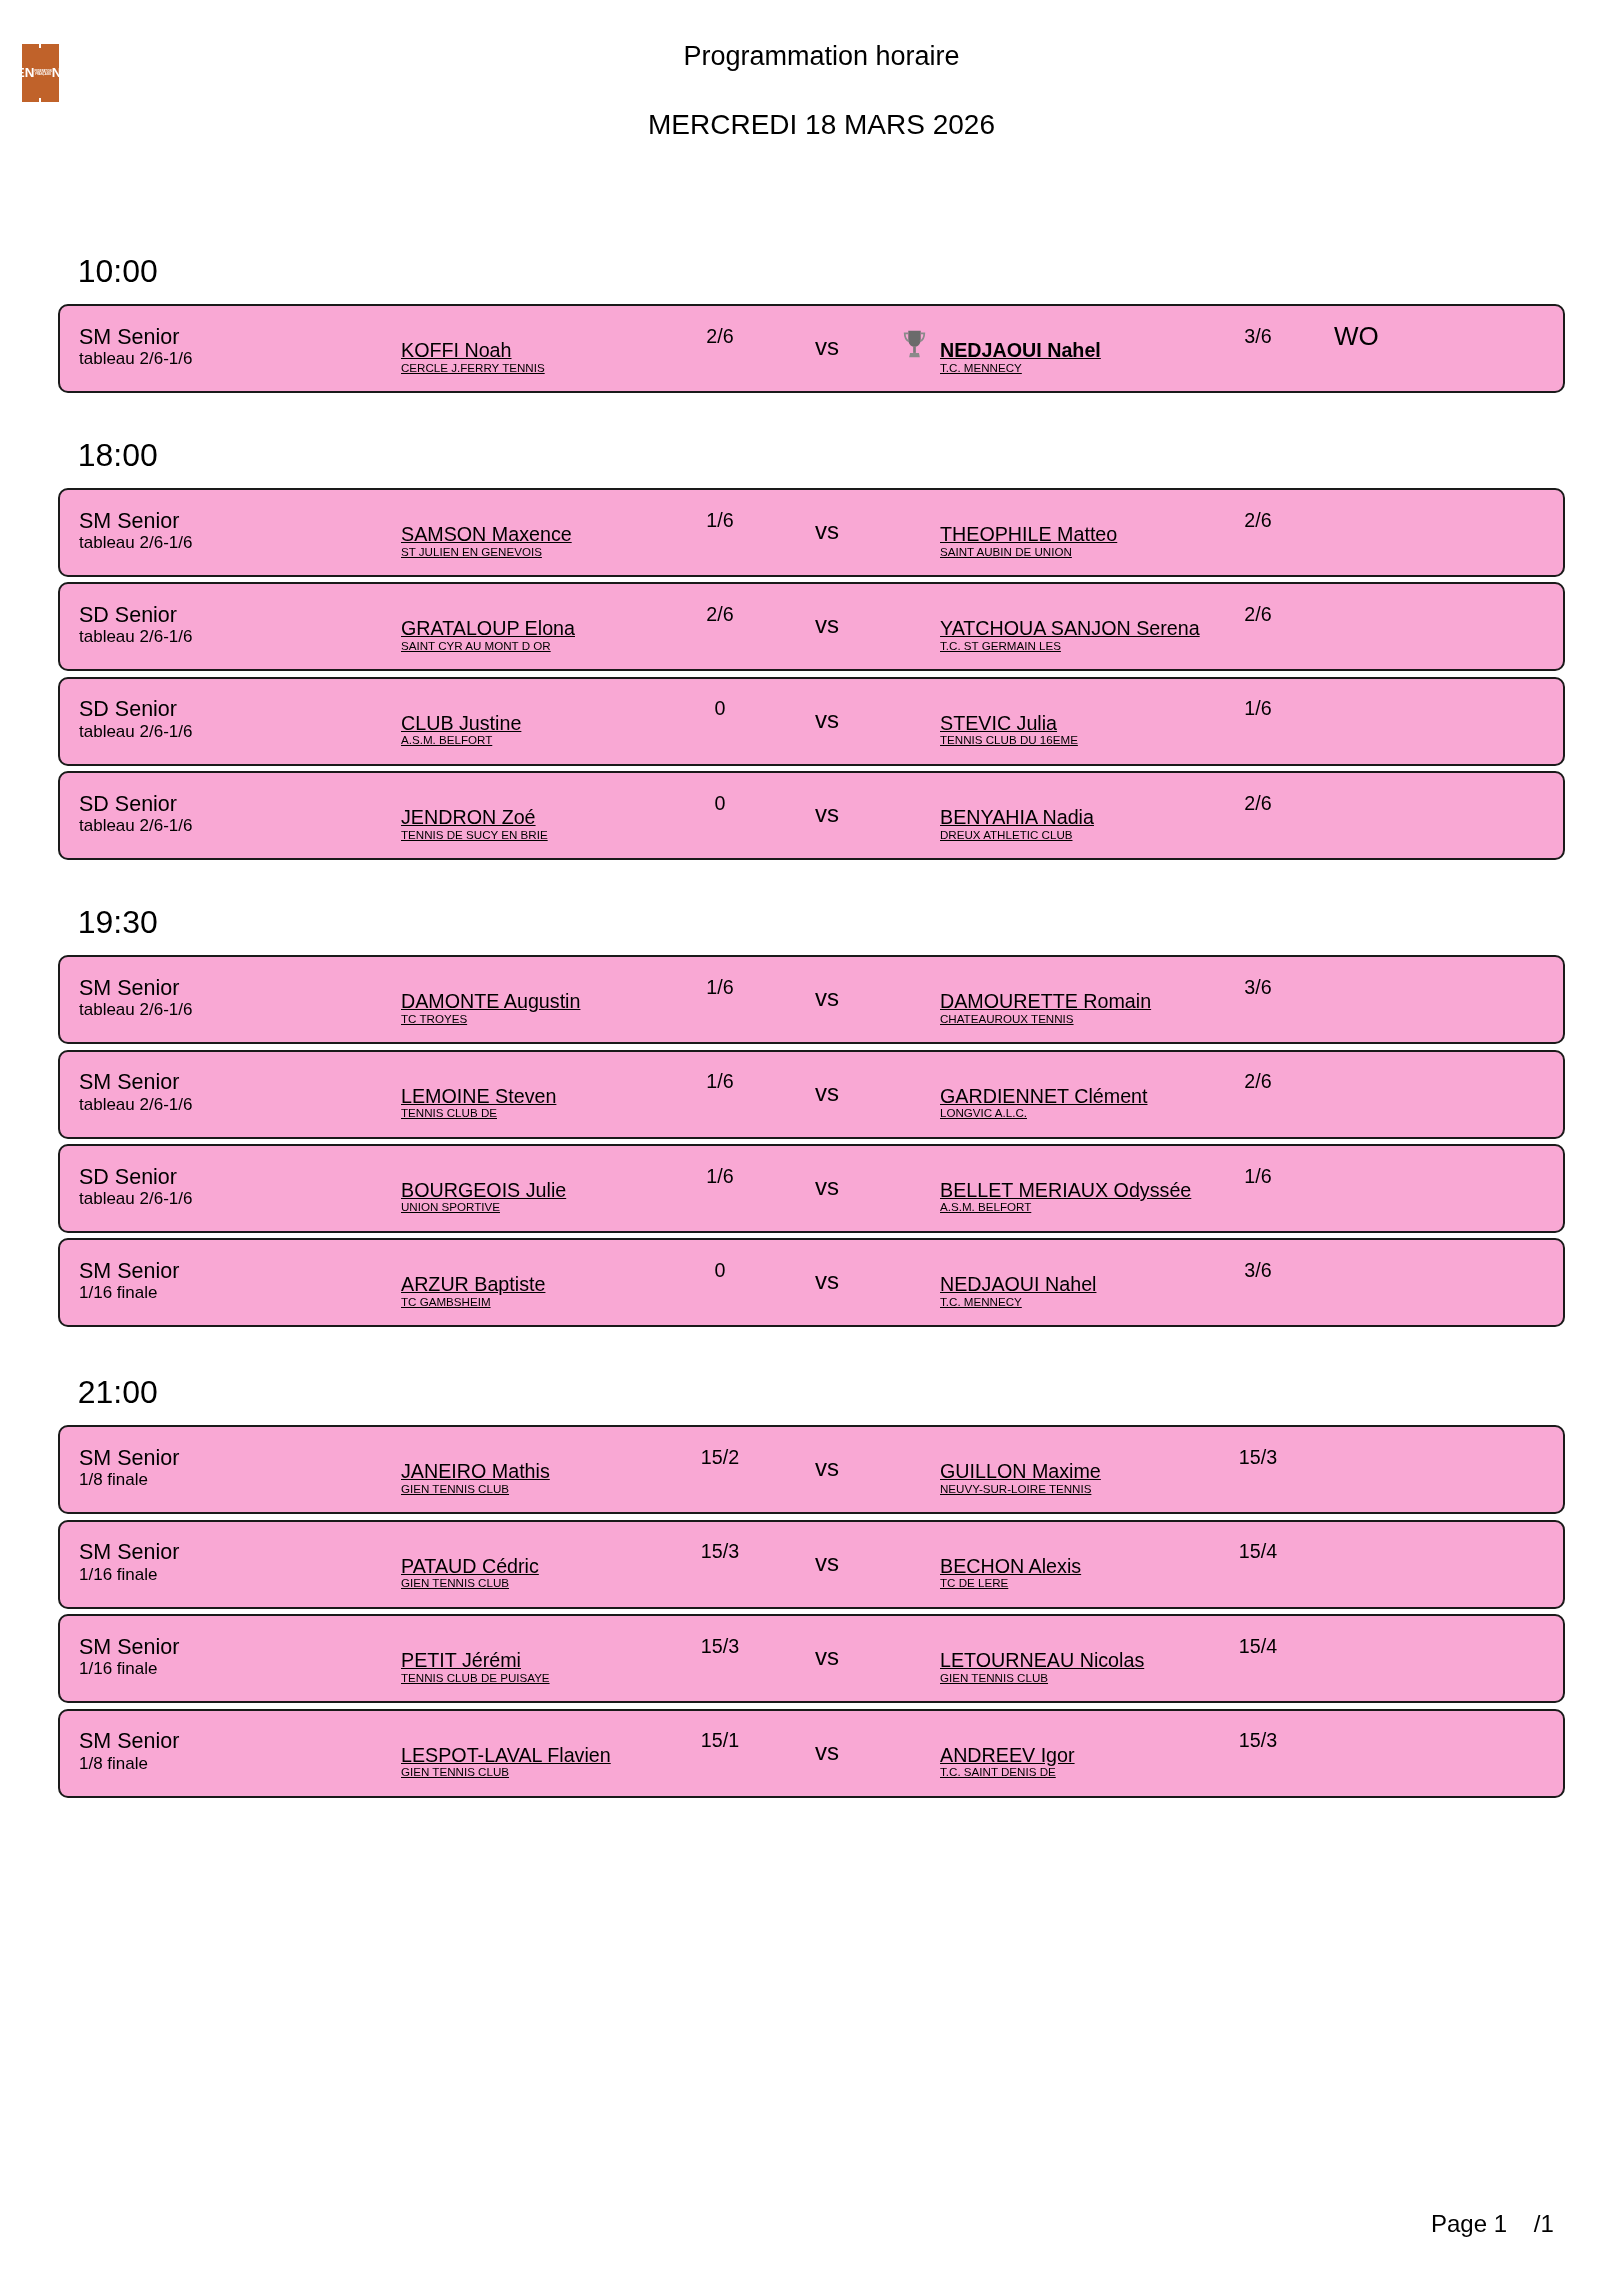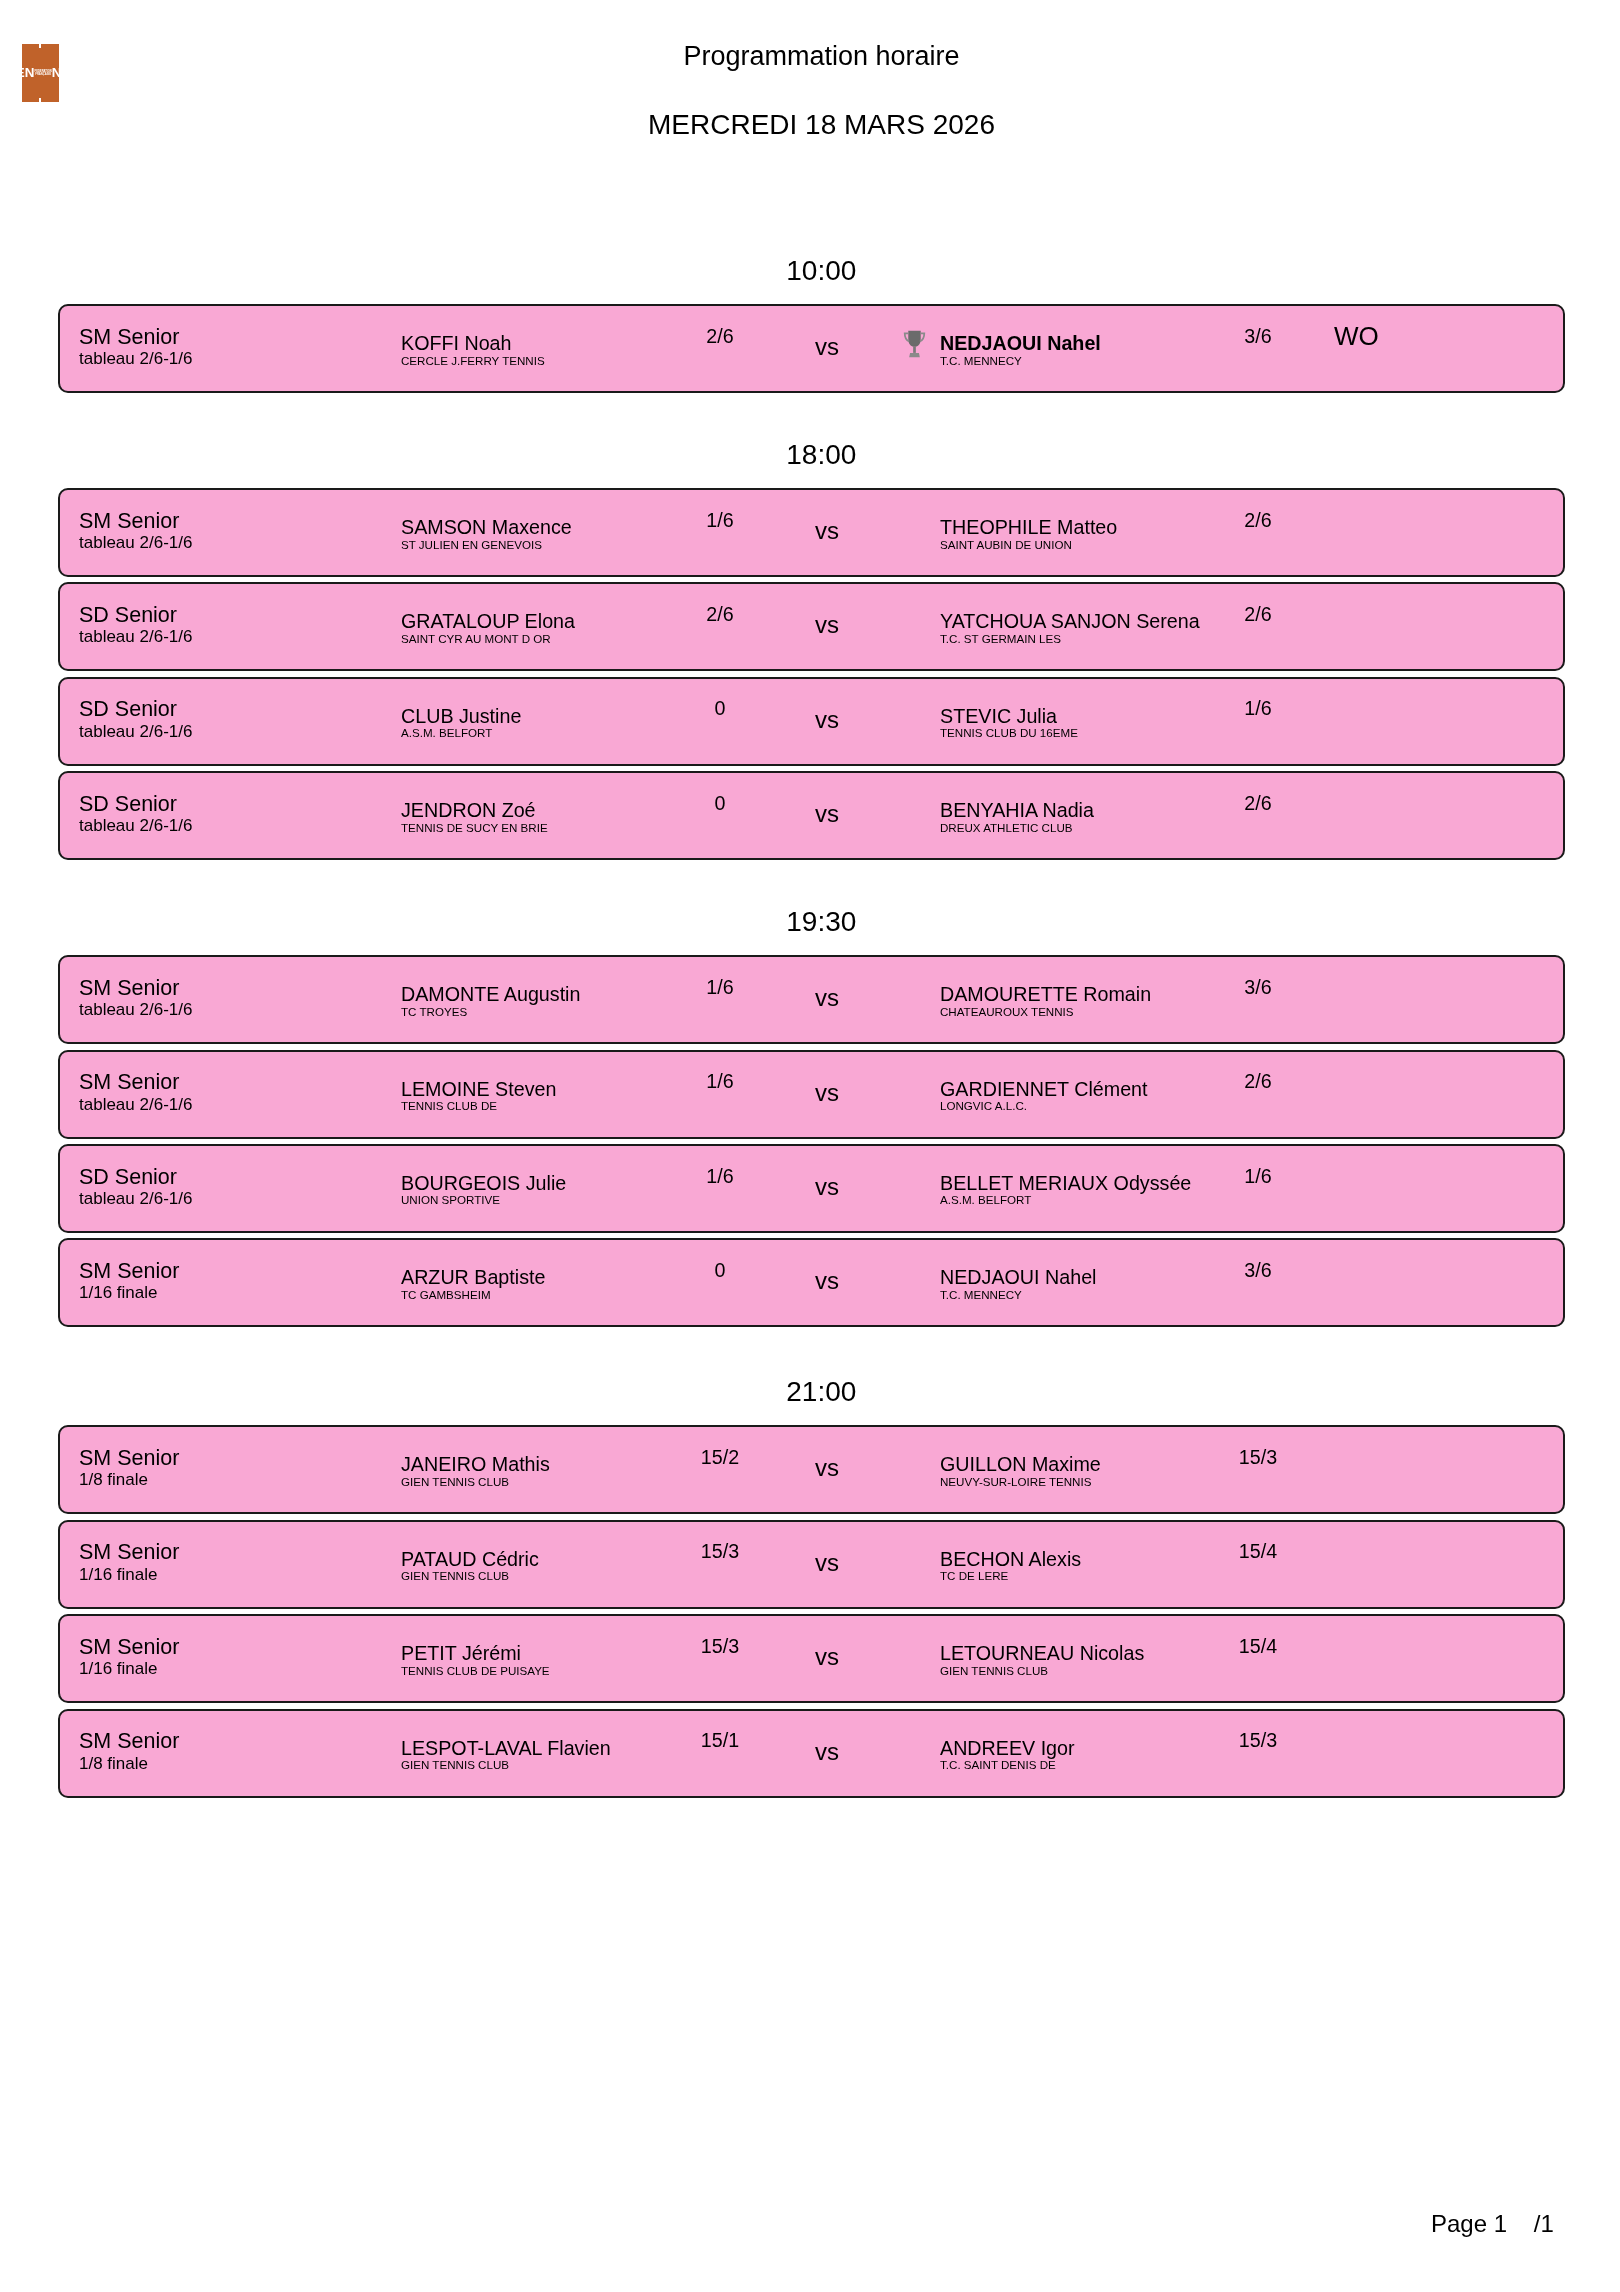--- a/index.html
+++ b/index.html
@@ -72,22 +72,21 @@
   }
   .sections {
     position: absolute;
     left: 58px;
     top: 253px;
     width: 1507px;
   }
   .section { margin-bottom: 79px; }
   .section:nth-child(2) { margin-top: 0; }
   .time-heading {
-    text-align: center;
-    font-size: 28px;
+    font-size: 32px;
     line-height: 36px;
     height: 36px;
     margin-bottom: 15px;
     padding-left: 19.7px;
   }
   .match {
     position: relative;
     height: 89px;
     border: 2.2px solid #1a1a1a;
     border-radius: 9.9px;
@@ -104,21 +103,22 @@
   }
   .match .round {
     position: absolute;
     left: 19px;
     top: 43px;
     font-size: 17px;
     line-height: 19.7px;
   }
   .player {
     position: absolute;
-    top: 27px;
+    top: 34px;
+    text-decoration: underline;
   }
   .player .name {
     font-size: 19.7px;
     line-height: 21.5px;
     white-space: nowrap;
   }
   .player .name.winner { font-weight: bold; }
   .player .club {
     font-size: 11.6px;
     line-height: 12.5px;

